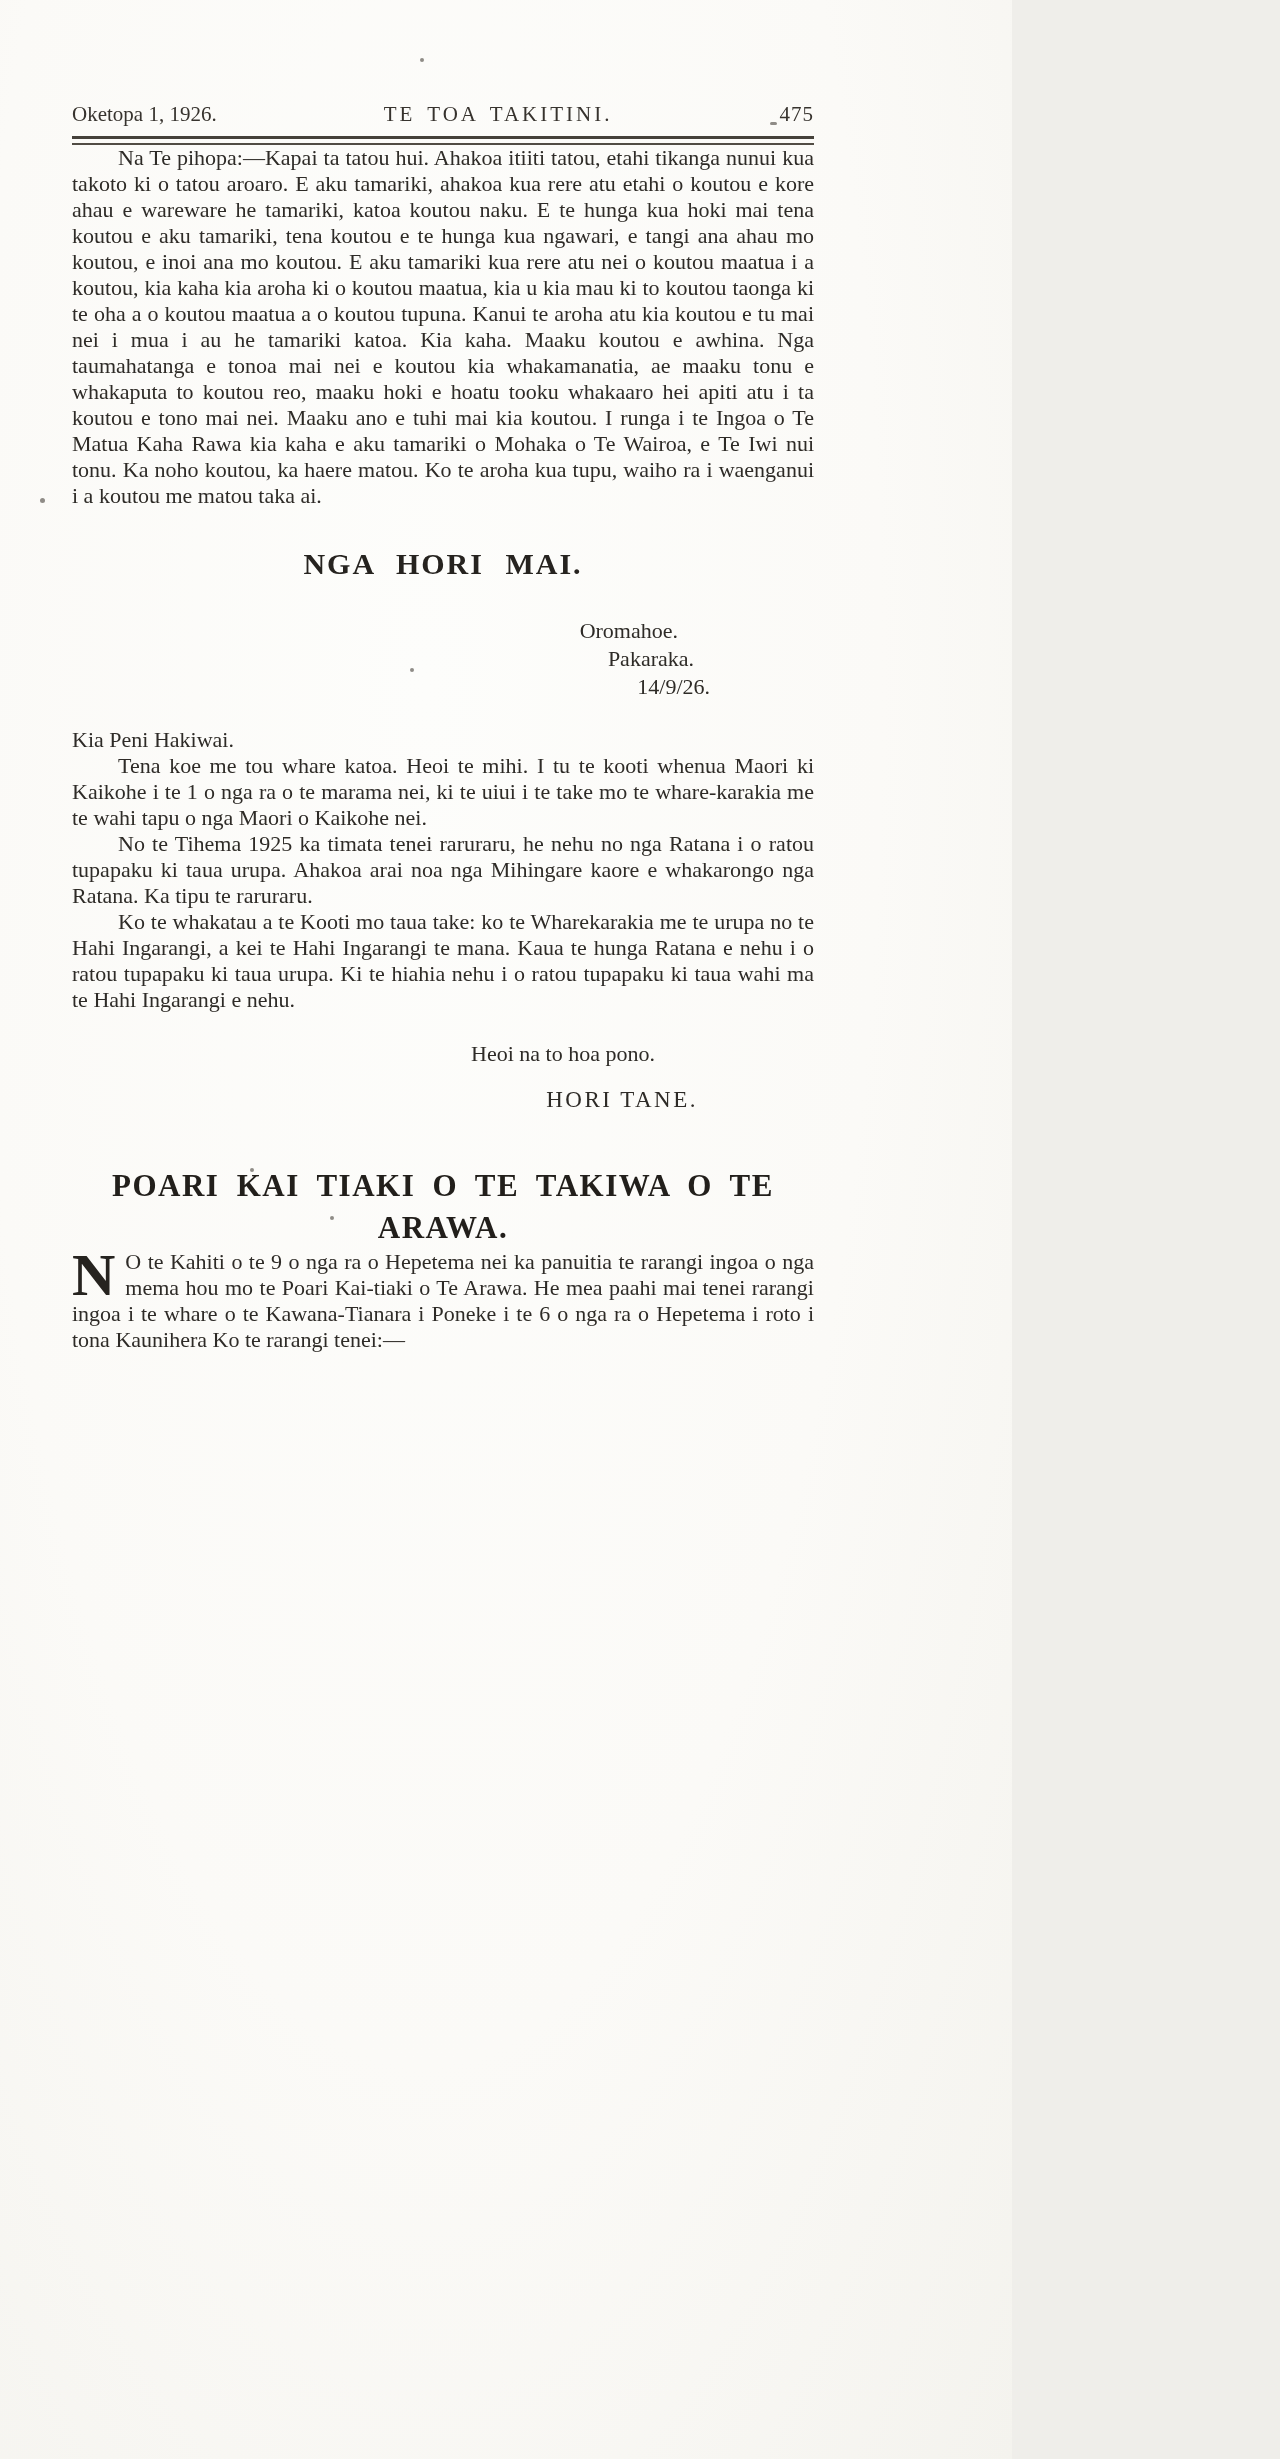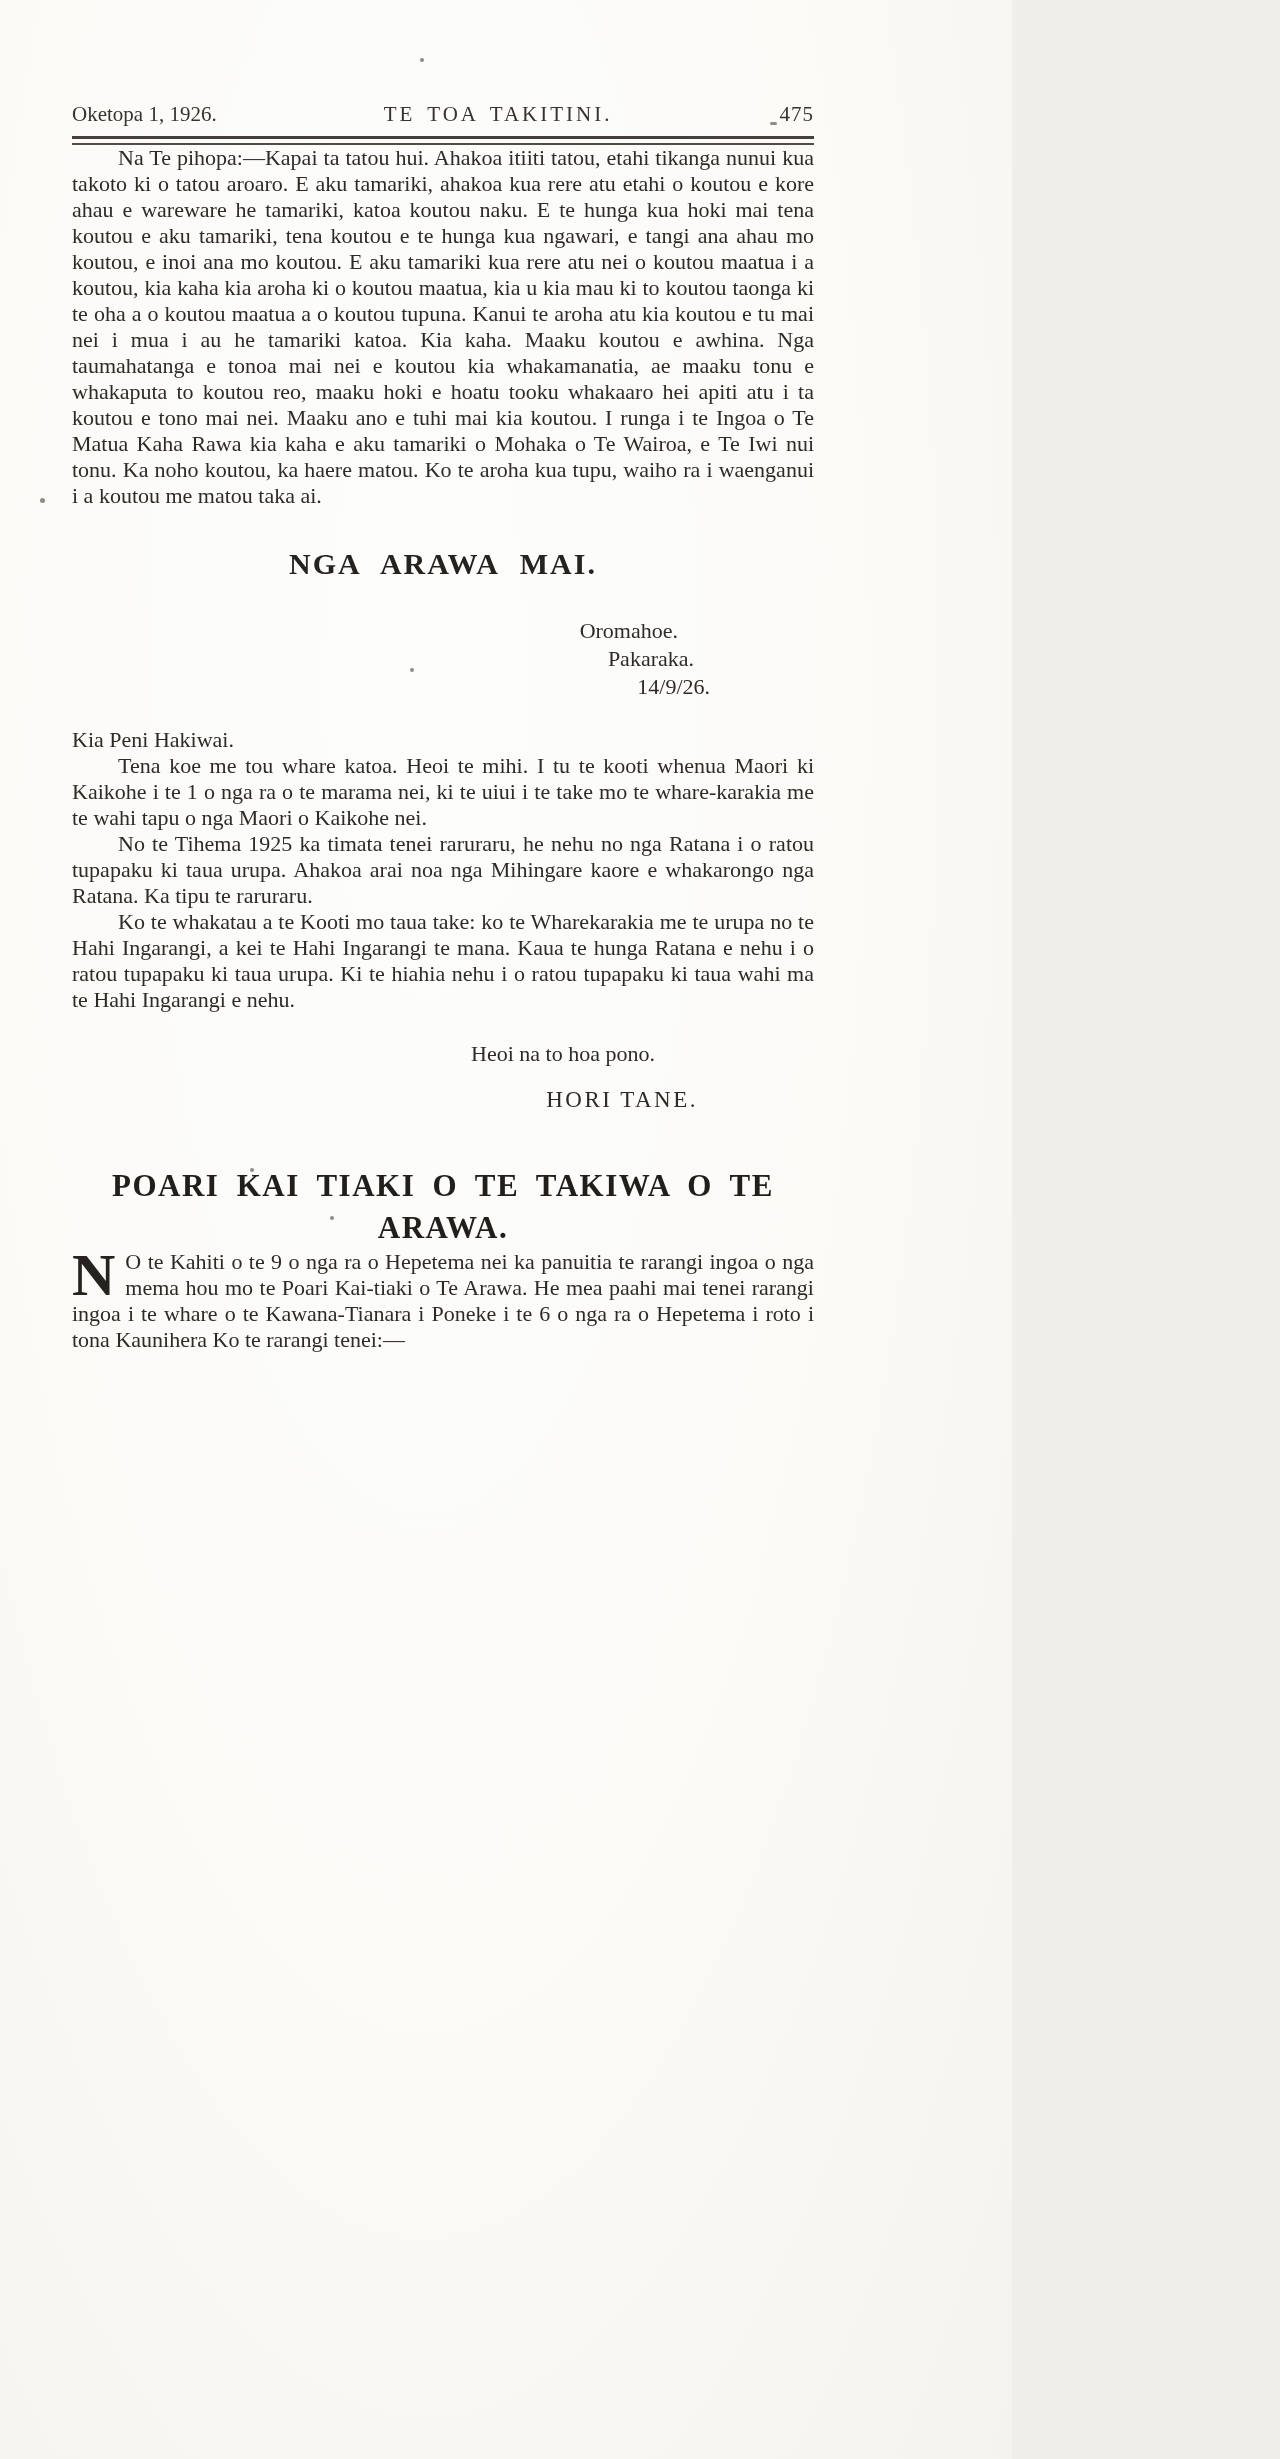--- a/index.html
+++ b/index.html
@@ -136,21 +136,21 @@
     <header class="masthead">
       <span class="mast-date">Oketopa 1, 1926.</span>
       <span class="mast-title">TE TOA TAKITINI.</span>
       <span class="mast-page">475</span>
     </header>
 
     <div class="rule-double"></div>
 
     <p class="body indent para1">Na Te pihopa:—Kapai ta tatou hui. Ahakoa itiiti tatou, etahi tikanga nunui kua takoto ki o tatou aroaro. E aku tamariki, ahakoa kua rere atu etahi o koutou e kore ahau e wareware he tamariki, katoa koutou naku. E te hunga kua hoki mai tena koutou e aku tamariki, tena koutou e te hunga kua ngawari, e tangi ana ahau mo koutou, e inoi ana mo koutou. E aku tamariki kua rere atu nei o koutou maatua i a koutou, kia kaha kia aroha ki o koutou maatua, kia u kia mau ki to koutou taonga ki te oha a o koutou maatua a o koutou tupuna. Kanui te aroha atu kia koutou e tu mai nei i mua i au he tamariki katoa. Kia kaha. Maaku koutou e awhina. Nga taumahatanga e tonoa mai nei e koutou kia whakamanatia, ae maaku tonu e whakaputa to koutou reo, maaku hoki e hoatu tooku whakaaro hei apiti atu i ta koutou e tono mai nei. Maaku ano e tuhi mai kia koutou. I runga i te Ingoa o Te Matua Kaha Rawa kia kaha e aku tamariki o Mohaka o Te Wairoa, e Te Iwi nui tonu. Ka noho koutou, ka haere matou. Ko te aroha kua tupu, waiho ra i waenganui i a koutou me matou taka ai.</p>
 
-    <h2 class="section-heading">NGA ARAWA MAI.</h2>
+    <h2 class="section-heading">NGA HORI MAI.</h2>
 
     <div class="place-block">
       <div class="pl-0">Oromahoe.</div>
       <div class="pl-1">Pakaraka.</div>
       <div class="pl-2">14/9/26.</div>
     </div>
 
     <p class="salutation">Kia Peni Hakiwai.</p>
 
     <p class="body indent para-gap">Tena koe me tou whare katoa. Heoi te mihi. I tu te kooti whenua Maori ki Kaikohe i te 1 o nga ra o te marama nei, ki te uiui i te take mo te whare-karakia me te wahi tapu o nga Maori o Kaikohe nei.</p>

